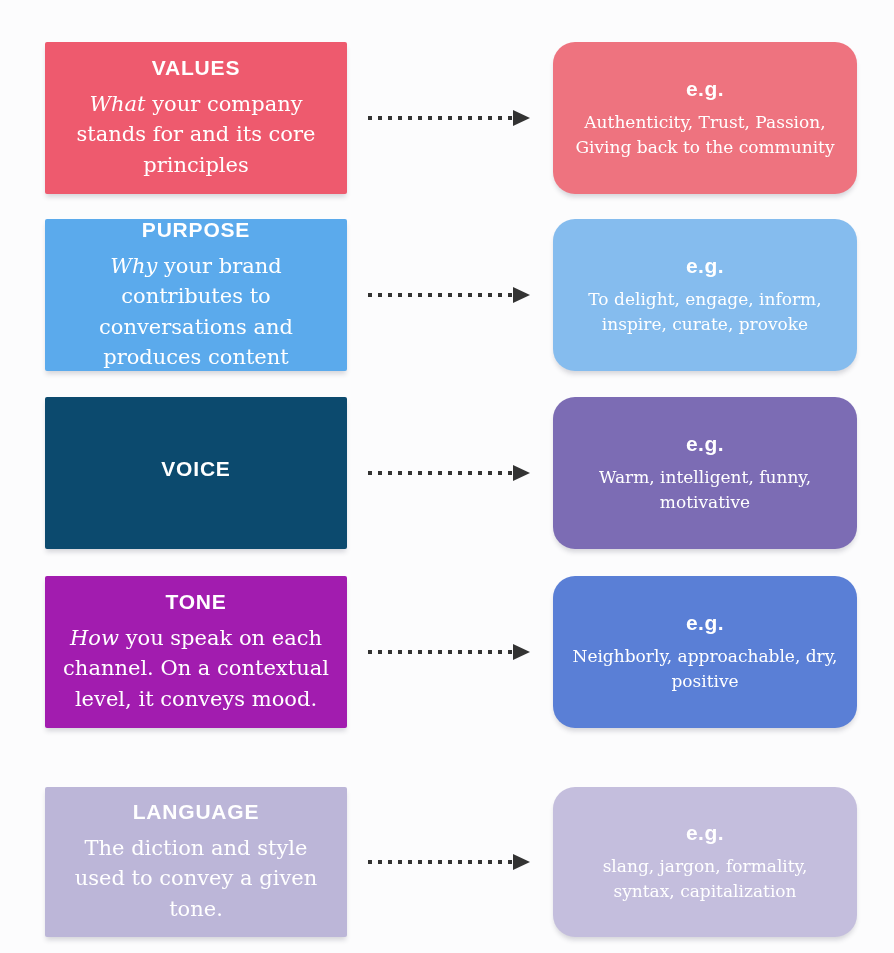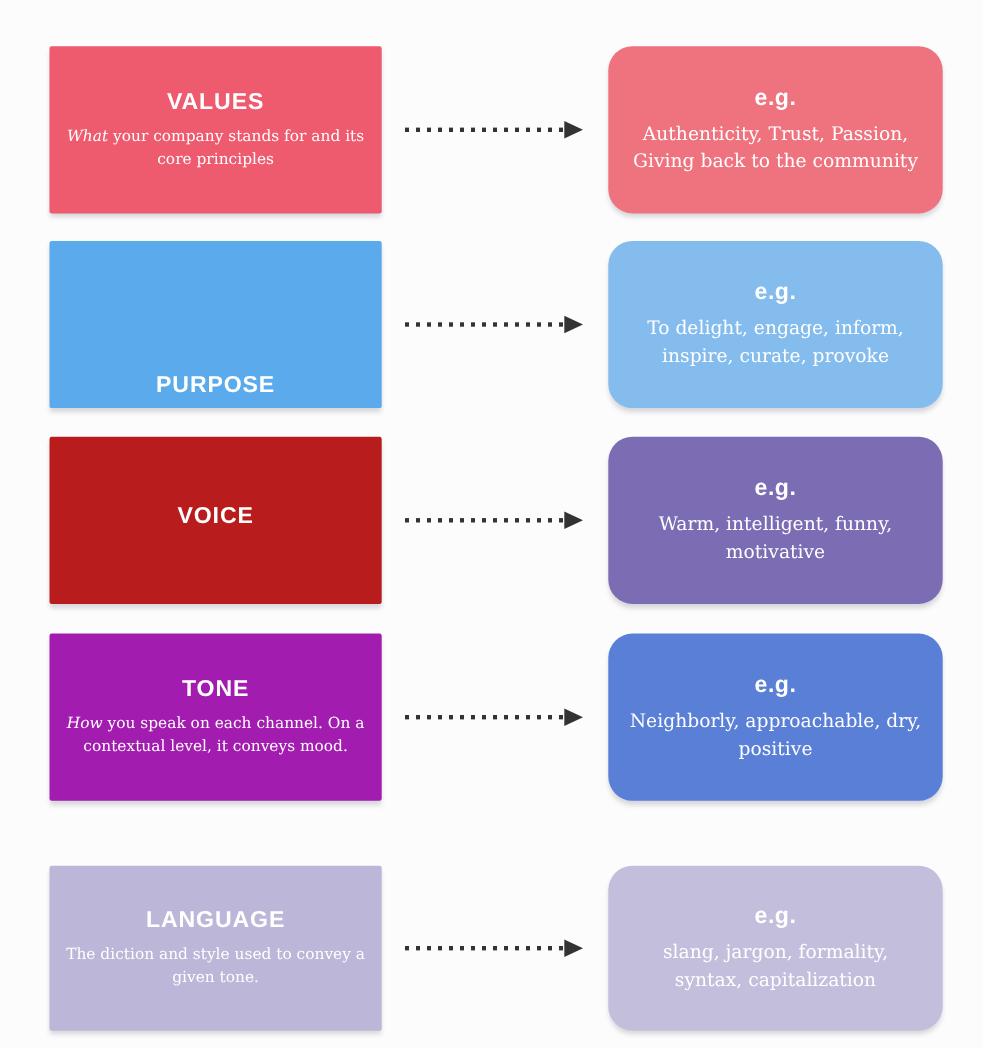--- a/index.html
+++ b/index.html
@@ -34,21 +34,21 @@
   .card-right { left: 553px; width: 304px; border-radius: 22px; }
 
   .card-title {
     font-family: "Liberation Sans", sans-serif;
     font-weight: 800;
     font-size: 21px;
     letter-spacing: 0.8px;
     margin-bottom: 9px;
   }
   .card-desc {
-    font-size: 14px;
+    font-size: 21px;
     line-height: 1.45;
     max-width: 274px;
   }
   .card-desc .lead { font-style: italic; }
 
   .eg-label {
     font-family: "Liberation Sans", sans-serif;
     font-weight: 800;
     font-size: 21px;
     letter-spacing: 0.5px;
@@ -101,35 +101,39 @@
       <div class="arrow-dots"></div>
       <div class="arrow-head"></div>
     </div>
     <div class="card card-right" style="background-color: rgb(238, 115, 127);">
       <div class="eg-label">e.g.</div>
       <div class="eg-text">Authenticity, Trust, Passion, Giving back to the community</div>
     </div>
   </div>
 
   <div class="row row-1">
-    <div class="card card-left" style="background-color: rgb(91, 170, 236); justify-content: flex-end;">
+    <div class="card card-left" style="background-color: rgb(91, 170, 236);">
       <div class="card-title">PURPOSE</div>
+      <div class="card-desc">
+        <span class="lead">Why</span>
+        <span>your brand contributes to conversations and produces content</span>
+      </div>
     </div>
     <div class="arrow">
       <div class="arrow-dots"></div>
       <div class="arrow-head"></div>
     </div>
     <div class="card card-right" style="background-color: rgb(133, 188, 238);">
       <div class="eg-label">e.g.</div>
       <div class="eg-text">To delight, engage, inform, inspire, curate, provoke</div>
     </div>
   </div>
 
   <div class="row row-2">
-    <div class="card card-left" style="background-color: #b91c1c; gap: 36px;">
+    <div class="card card-left" style="background-color: #0c4a6e; gap: 36px;">
       <div class="card-title">VOICE</div>
     </div>
     <div class="arrow">
       <div class="arrow-dots"></div>
       <div class="arrow-head"></div>
     </div>
     <div class="card card-right" style="background-color: rgb(124, 108, 180);">
       <div class="eg-label">e.g.</div>
       <div class="eg-text">Warm, intelligent, funny, motivative</div>
     </div>

